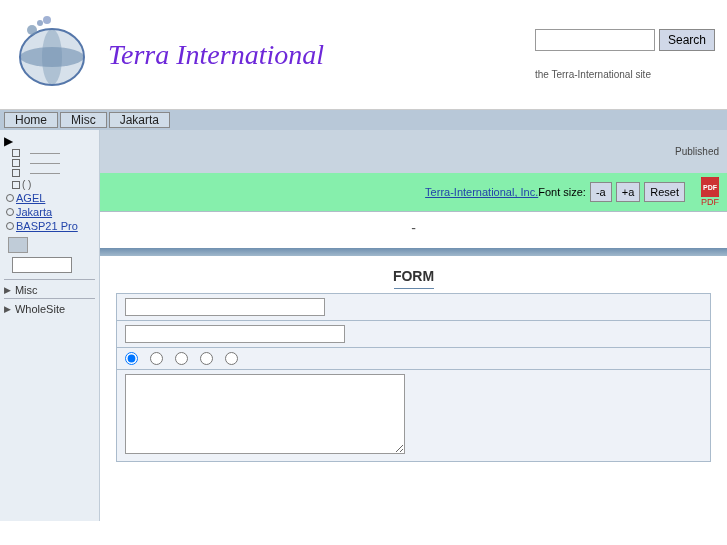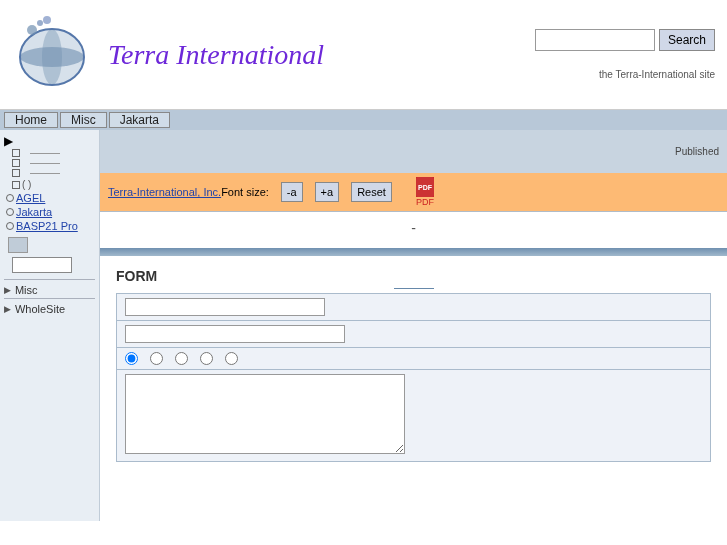--- a/index.html
+++ b/index.html
@@ -27,21 +27,21 @@
     }
     #site-title {
       font-family: Georgia, serif;
       font-size: 28px;
       color: #6d28d9;
       font-style: italic;
     }
     #search-area {
       display: flex;
       flex-direction: column;
-      align-items: flex-end;
+      align-items: flex-start;
       gap: 18px;
     }
     #search-row {
       display: flex;
       gap: 4px;
       align-items: center;
     }
     #search-input {
       width: 120px;
       height: 22px;
@@ -166,36 +166,36 @@
     #main {
       flex: 1;
       padding: 0;
       overflow-y: auto;
       background: #fff;
     }
 
     
     #breadcrumb-bar {
       display: flex;
-      justify-content: flex-start;
+      justify-content: flex-end;
       align-items: center;
       padding: 4px 8px;
-      background: #fdba74;
+      background: #86efac;
       border-bottom: 1px solid #b0bcc8;
     }
     #breadcrumb-link {
       font-size: 11px;
       color: #2244aa;
       text-decoration: underline;
       cursor: pointer;
     }
     #font-controls {
       display: flex;
       align-items: center;
-      gap: 12px;
+      gap: 4px;
       font-size: 11px;
     }
     .font-btn {
       border: 1px solid #888;
       background: #d0d8e8;
       cursor: pointer;
       font-size: 11px;
       padding: 1px 5px;
       height: 20px;
     }
@@ -226,21 +226,21 @@
       height: 8px;
       background: linear-gradient(to bottom, #7090b0, #a0b8cc);
       margin: 4px 0;
     }
 
     
     #form-content {
       padding: 8px 16px;
     }
     #form-title {
-      text-align: left;
+      text-align: center;
       font-size: 14px;
       font-weight: bold;
       color: #333;
       margin-bottom: 4px;
     }
     #form-line {
       width: 40px;
       height: 1px;
       background: #6688aa;
       margin: 0 auto 4px;

